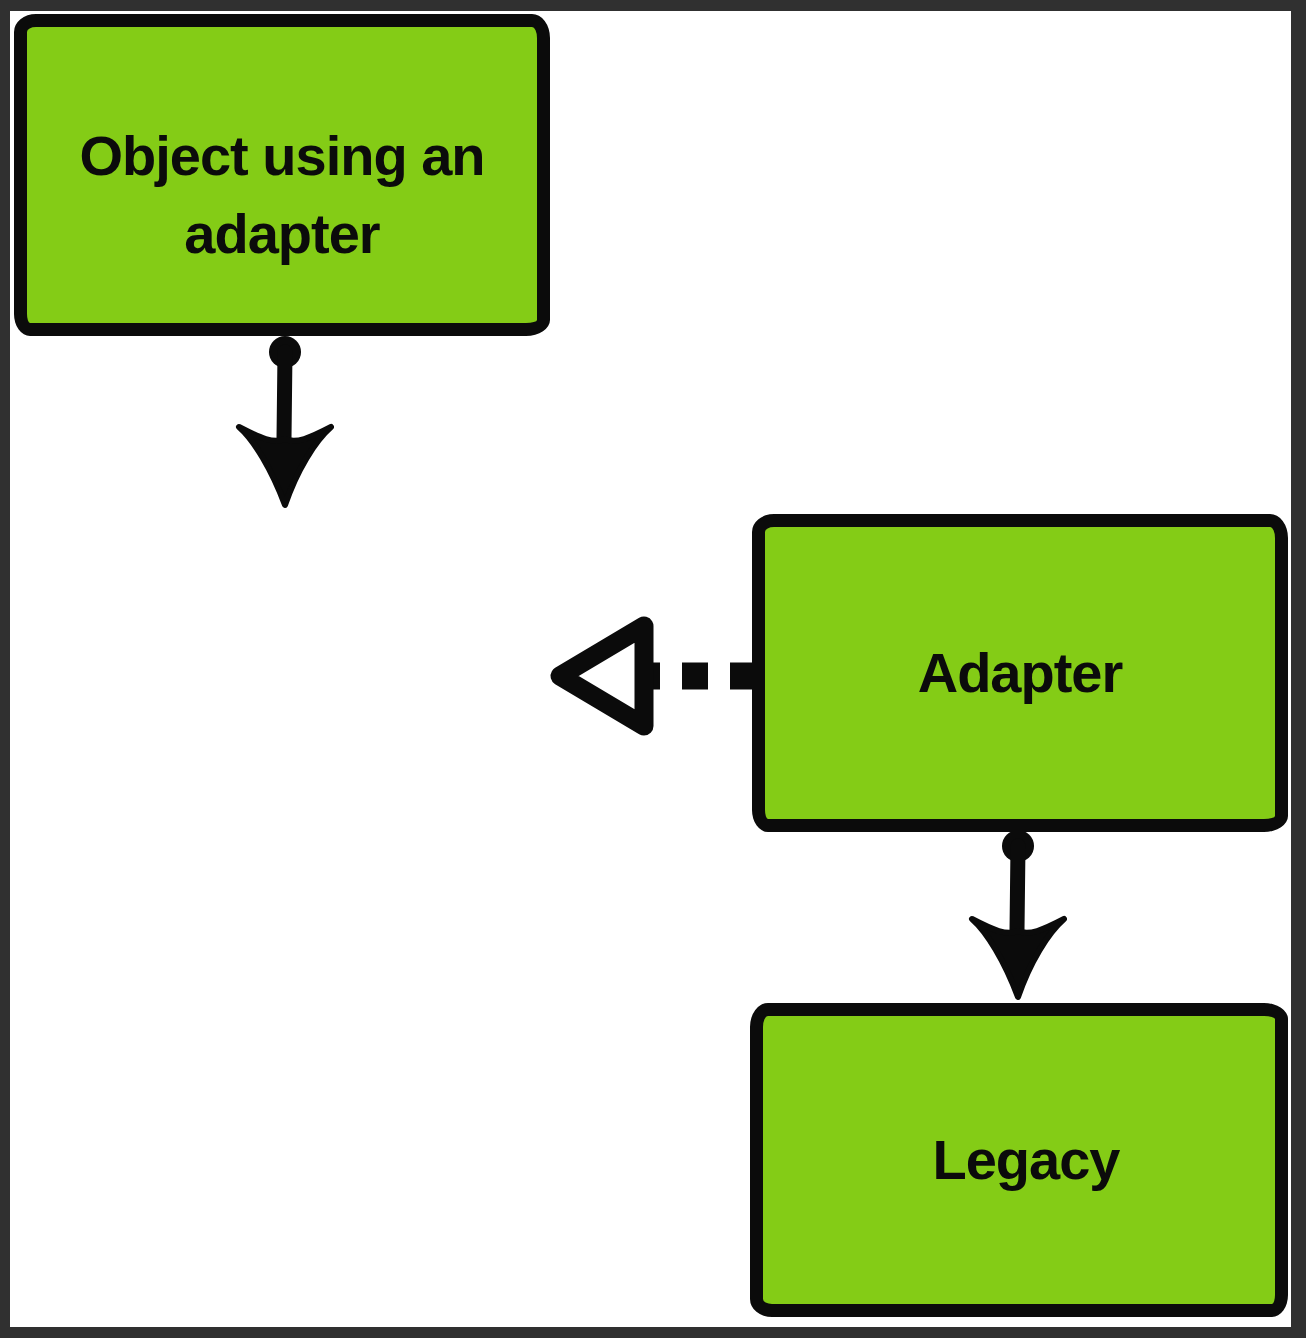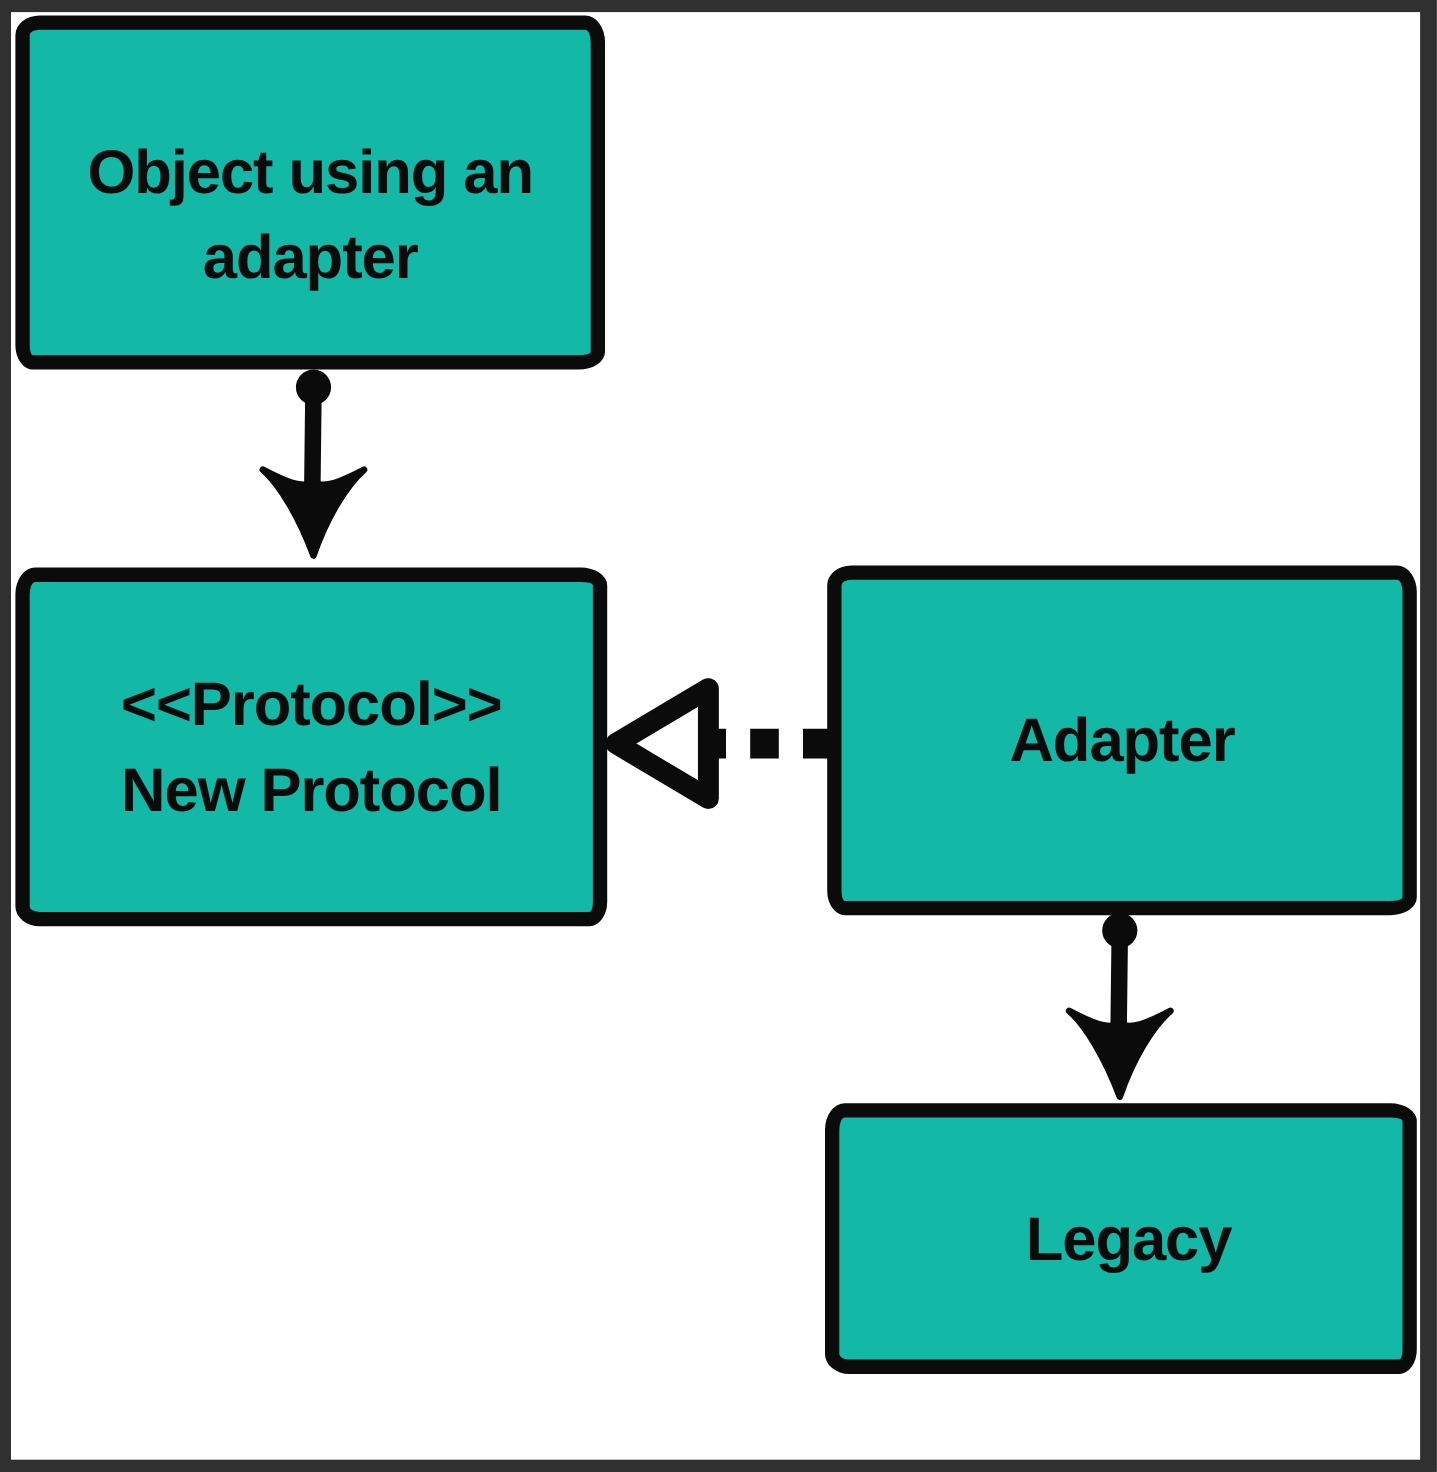--- a/index.html
+++ b/index.html
@@ -20,21 +20,21 @@
     left: 10px;
     top: 11px;
     width: 1281px;
     height: 1316px;
     background: #ffffff;
   }
   .node {
     position: absolute;
     box-sizing: border-box;
     border: 13px solid #0b0b0b;
-    background: #14b8a6;
+    background: #84cc16;
     display: flex;
     flex-direction: column;
     align-items: center;
     justify-content: center;
     text-align: center;
     color: #0b0b0b;
     z-index: 2;
   }
   
   .node.r1 { border-radius: 22px 18px 24px 16px / 18px 24px 16px 22px; }
@@ -44,21 +44,21 @@
     font-size: 56px;
     font-weight: 700;
     letter-spacing: -1px;
     line-height: 78px;
     white-space: nowrap;
   }
   .node-client   { left: 14px;  top: 14px;   width: 536px; height: 322px; }
   .node-client .label { padding-top: 40px; }
   .node-protocol { left: 14px;  top: 516px;  width: 538px; height: 326px; }
   .node-adapter  { left: 752px; top: 514px;  width: 536px; height: 318px; }
-  .node-legacy   { left: 750px; top: 1003px; width: 538px; height: 246px; padding-left: 14px; }
+  .node-legacy   { left: 750px; top: 1003px; width: 538px; height: 314px; padding-left: 14px; }
   .edges {
     position: absolute;
     left: 0;
     top: 0;
     width: 1306px;
     height: 1338px;
     z-index: 1;
   }
 </style>
 </head>
@@ -67,26 +67,20 @@
 <div class="stage">
   <div class="canvas"></div>
 
   <div class="node node-client r1">
     <div class="label">
       <span class="line">Object using an</span>
       <span class="line">adapter</span>
     </div>
   </div>
 
-  <div class="node node-protocol r2">
-    <div class="label">
-      <span class="line">&lt;&lt;Protocol&gt;&gt;</span>
-      <span class="line">New Protocol</span>
-    </div>
-  </div>
 
   <div class="node node-adapter r1">
     <div class="label">
       <span class="line">Adapter</span>
     </div>
   </div>
 
   <div class="node node-legacy r2">
     <div class="label">
       <span class="line">Legacy</span>

